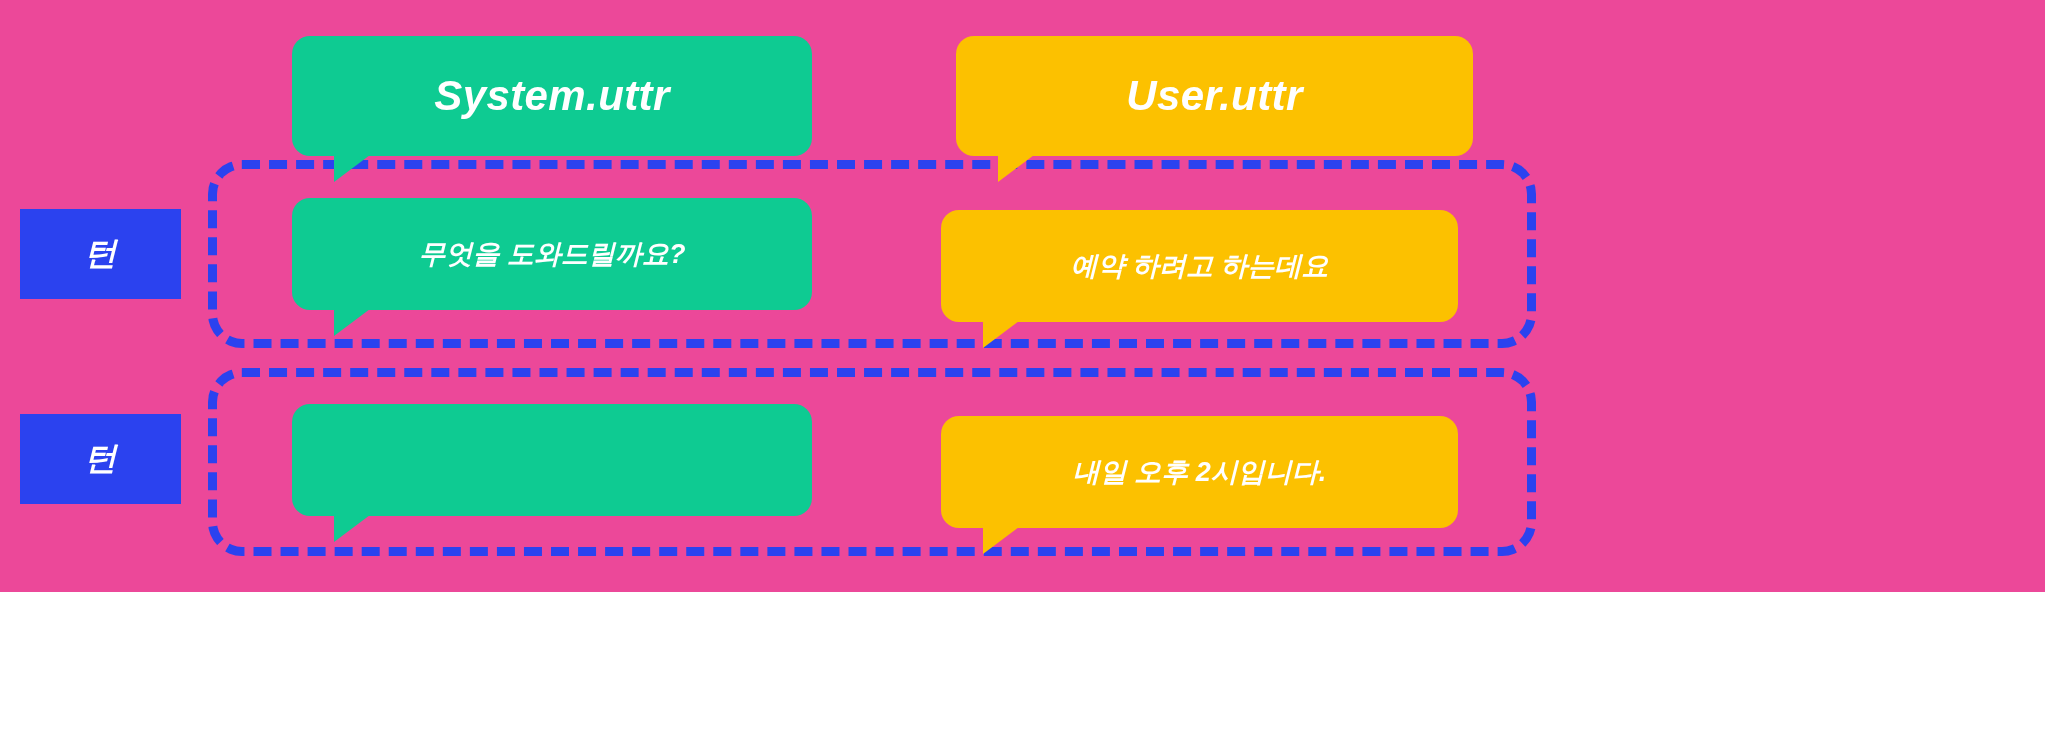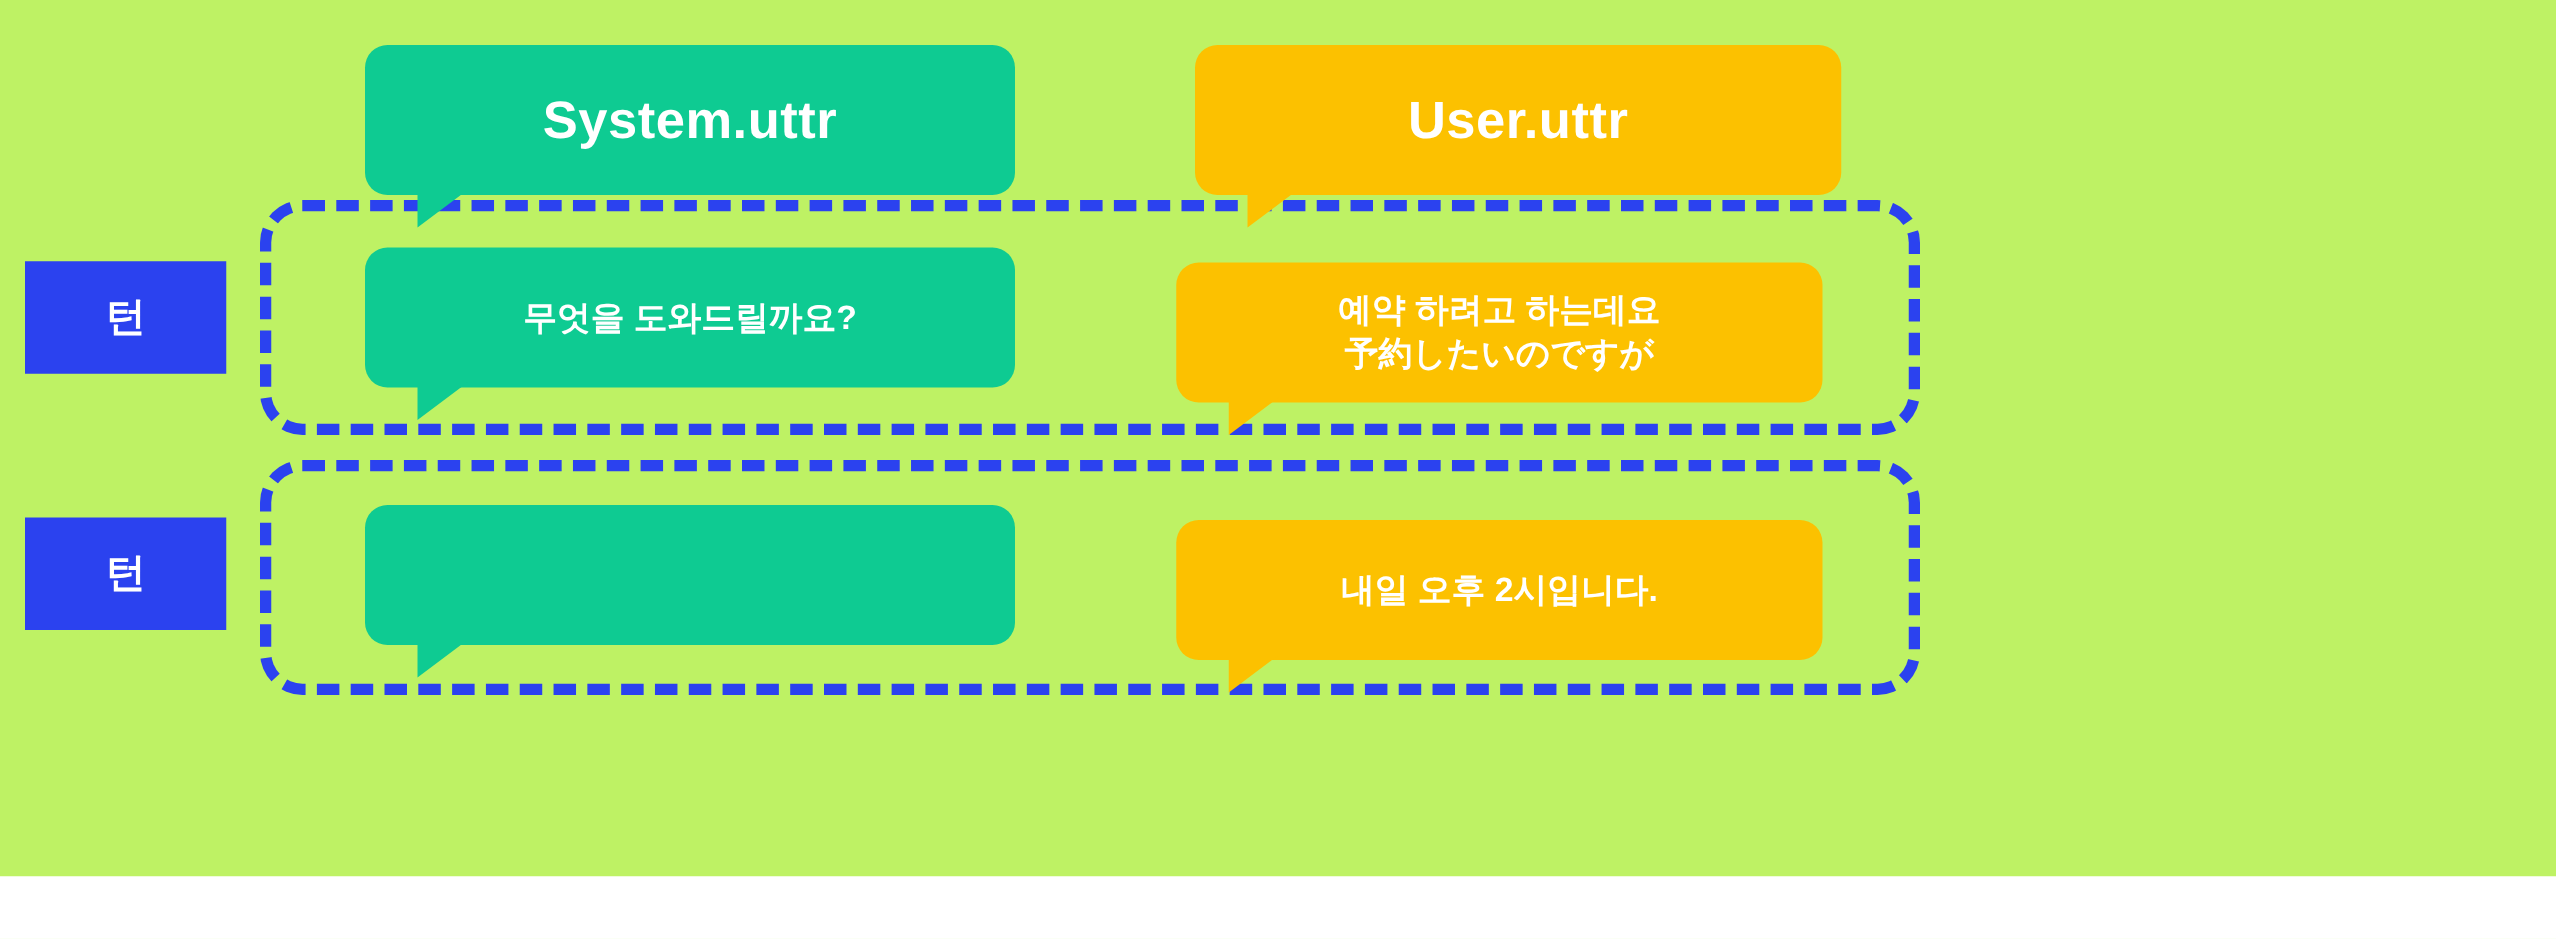--- a/index.html
+++ b/index.html
@@ -11,22 +11,23 @@
     width: 2045px;
     height: 751px;
     font-family: "Liberation Sans", "DejaVu Sans", sans-serif;
     overflow: hidden;
     position: relative;
   }
 
   #canvas {
     position: relative;
     width: 2045px;
-    height: 701px;
-    background: #bef264;
+    height: 592px;
+    background: #ec4899;
+    font-style: italic;
   }
 
   
   .bubble {
     position: absolute;
     border-radius: 18px;
     box-sizing: border-box;
     display: flex;
     flex-direction: column;
     align-items: center;
@@ -129,21 +130,20 @@
   </div>
 
   <div class="row1">
     <div class="bubble green msg-bubble sys">
       <span class="line">무엇을 도와드릴까요?</span>
       <span class="tail"></span>
     </div>
 
     <div class="bubble yellow msg-bubble usr">
       <span class="line">예약 하려고 하는데요</span>
-      <span class="line">予約したいのですが</span>
       <span class="tail"></span>
     </div>
   </div>
 
   <div class="turn-box t2"></div>
 
   <div class="turn-badge t2">
     <span>턴</span>
   </div>
 

